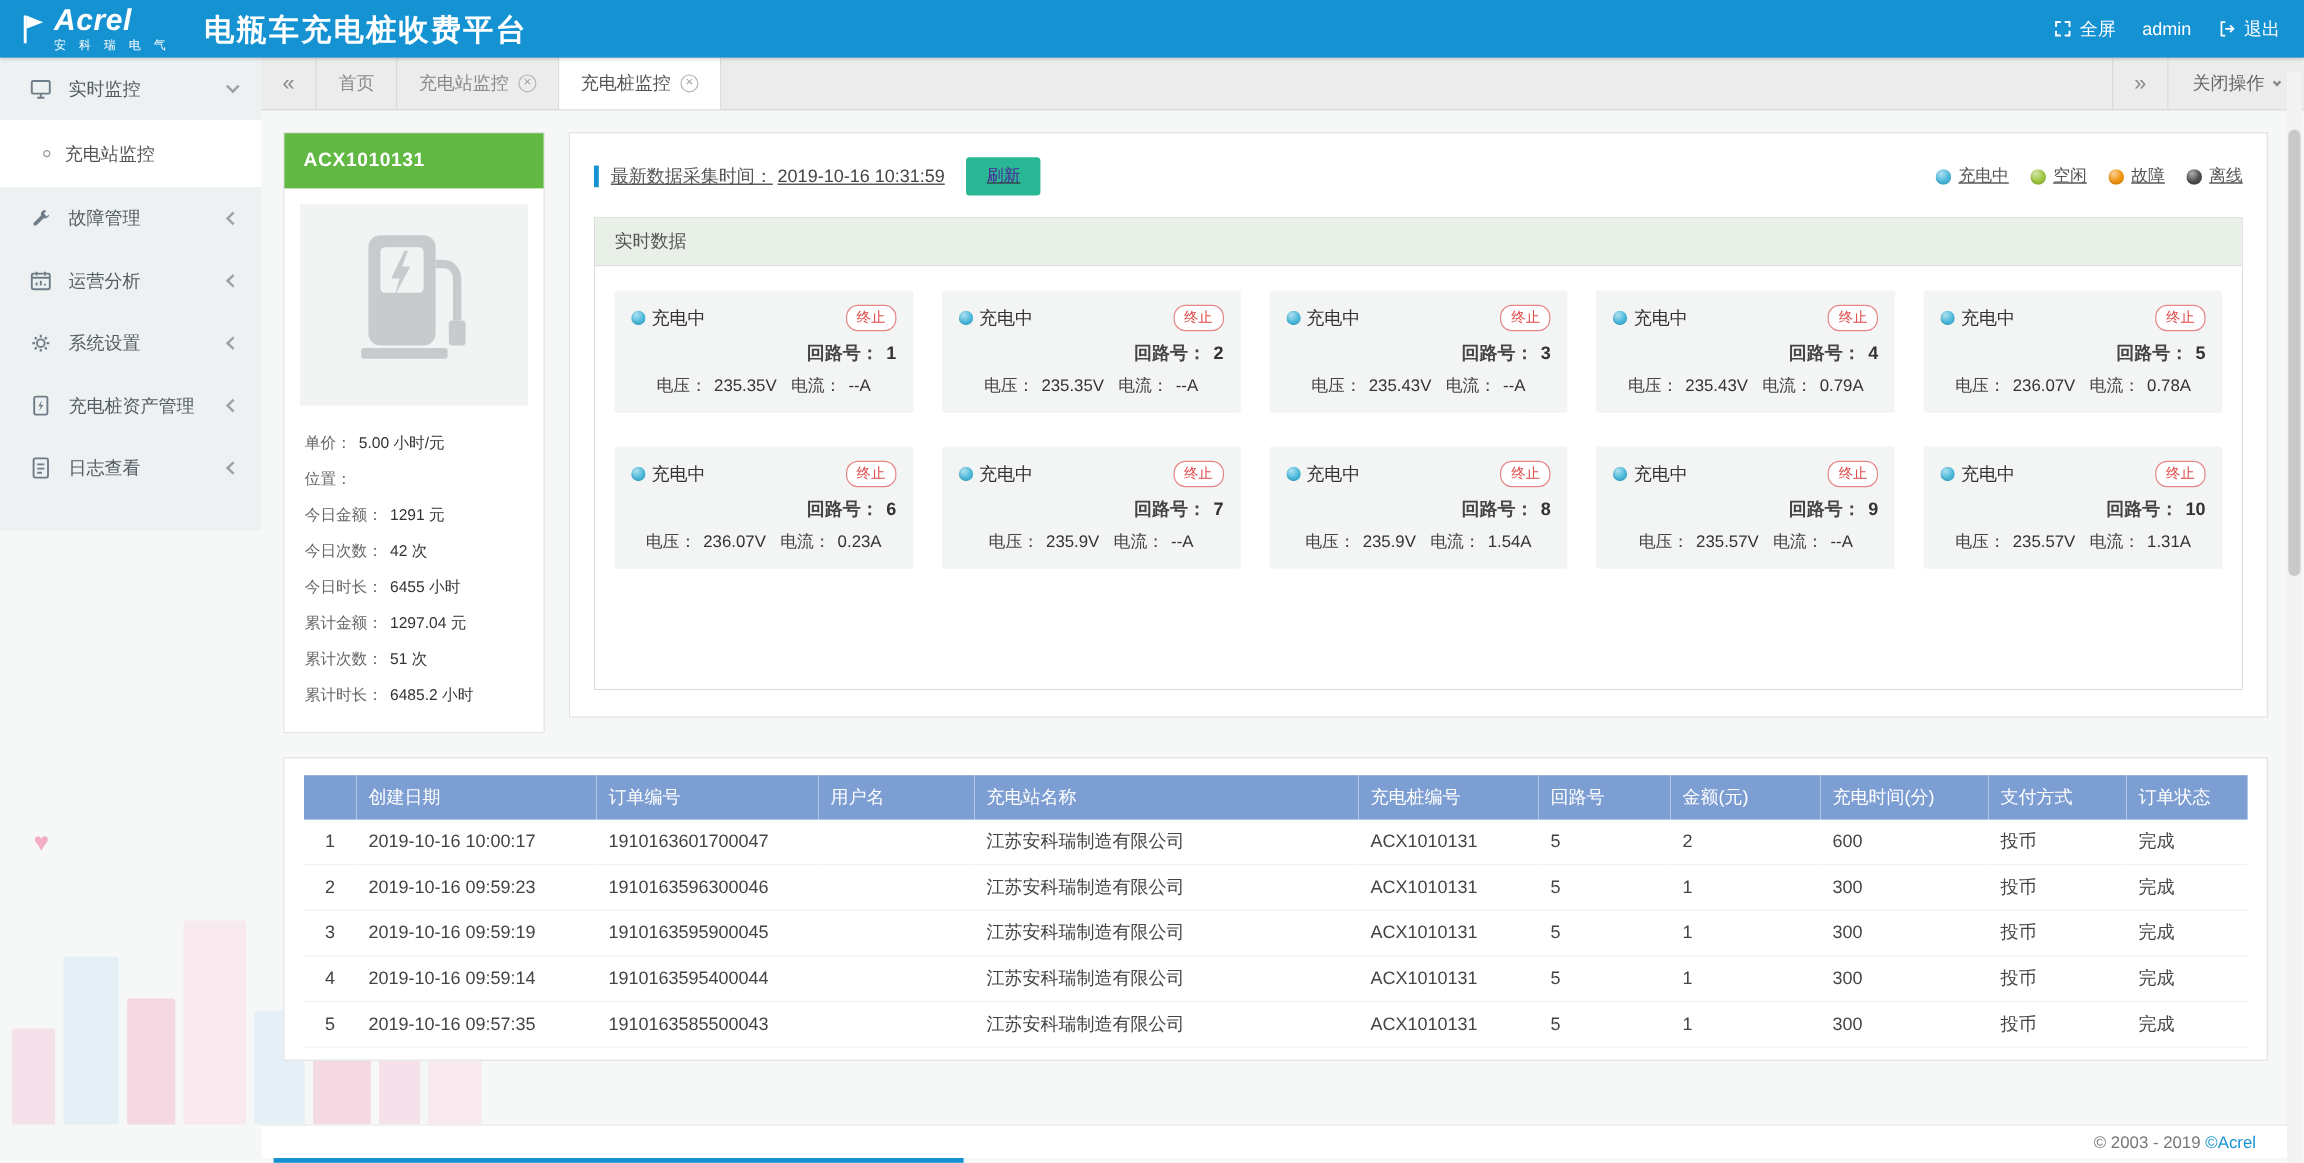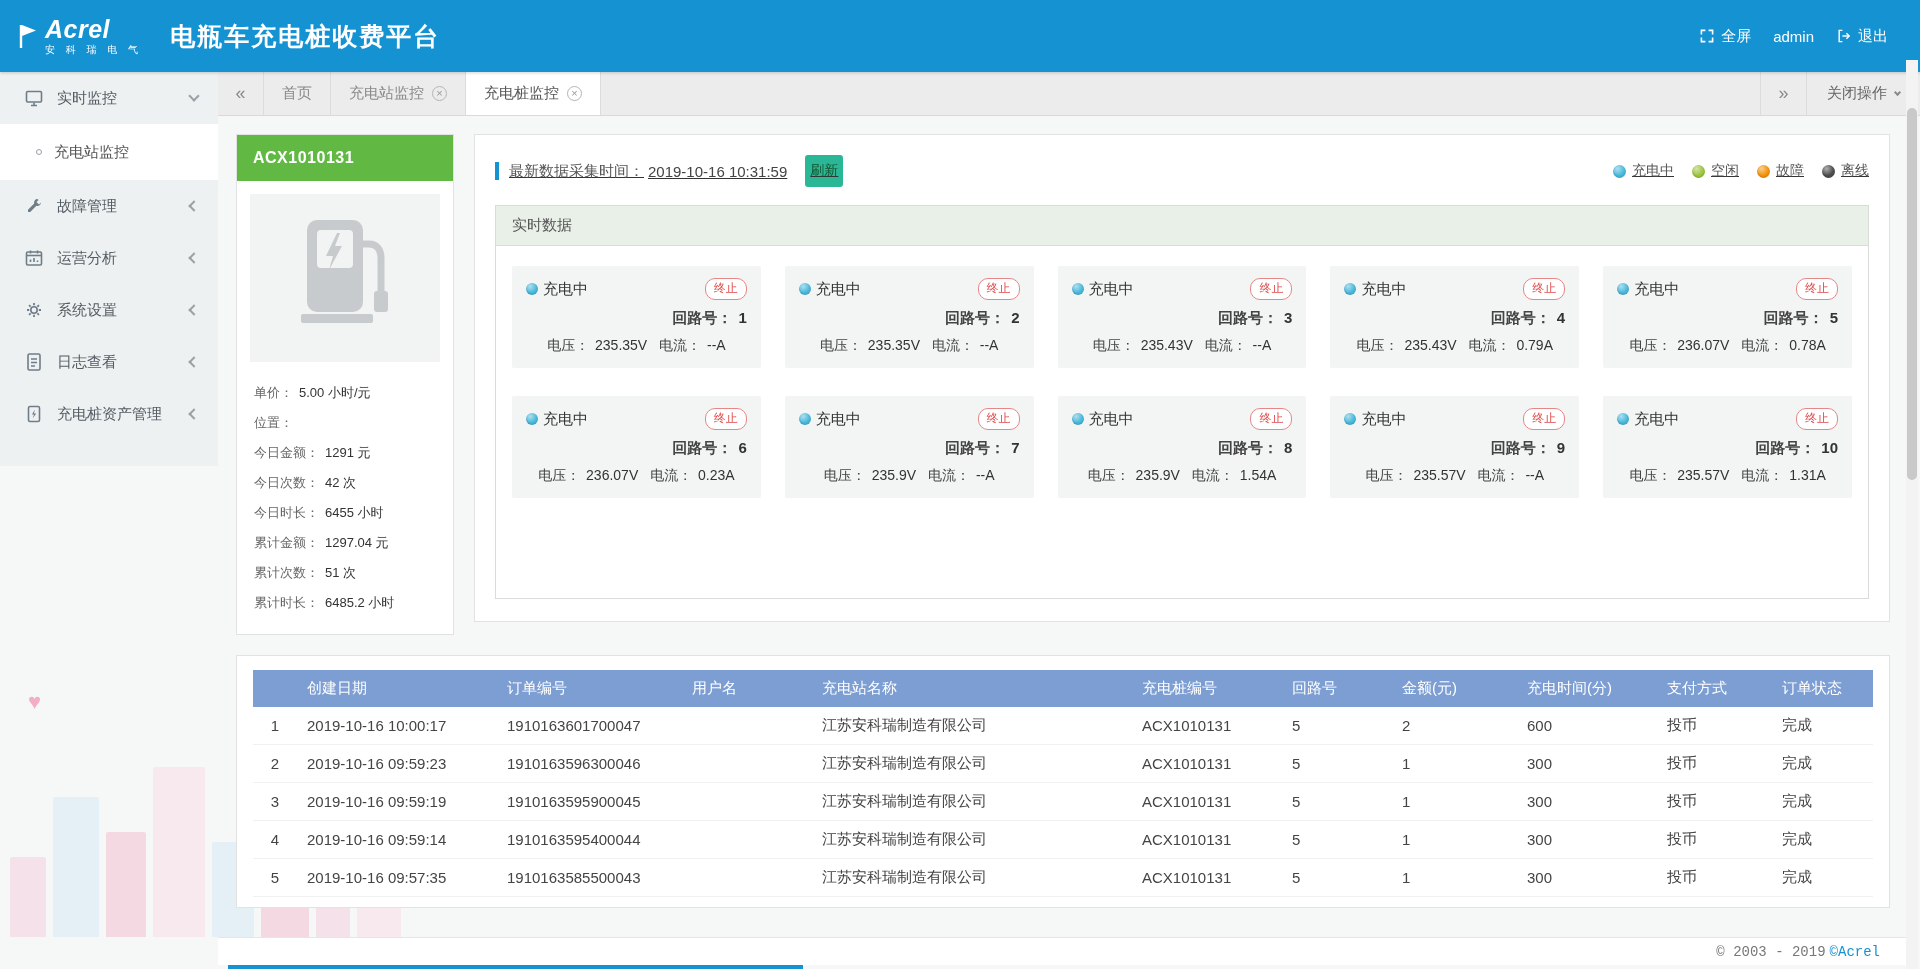--- a/index.html
+++ b/index.html
@@ -10,21 +10,21 @@
     position: relative;
     color: #333;
   }
 
   
   .skyline { position: fixed; left: 0; bottom: 32px; width: 430px; height: 230px; z-index: 0; display: flex; align-items: flex-end; gap: 7px; padding-left: 10px; }
   .skyline .bld { opacity: .45; border-radius: 2px 2px 0 0; }
   .skyline .heart { position: absolute; left: 28px; top: -18px; font-size: 22px; color: #f2a0bd; opacity: .85; }
 
   
-  .app-header { height: 72px; background: #1592d2; display: flex; align-items: center; position: relative; z-index: 6; box-shadow: 0 1px 3px rgba(0,0,0,.18); padding: 0 26px 0 18px; }
+  .app-header { height: 48px; background: #1592d2; display: flex; align-items: center; position: relative; z-index: 6; box-shadow: 0 1px 3px rgba(0,0,0,.18); padding: 0 14px 0 18px; }
   .logo { display: flex; align-items: center; gap: 7px; }
   .logo-flag { display: inline-flex; }
   .logo-text { color: #fff; font-size: 25px; font-weight: bold; font-style: italic; line-height: 26px; letter-spacing: .5px; }
   .logo-sub { color: #fff; font-size: 10px; letter-spacing: 4px; margin-top: 1px; white-space: nowrap; }
   .app-title { color: #fff; font-size: 25px; font-weight: bold; margin-left: 28px; letter-spacing: 2px; }
   .header-right { margin-left: auto; display: flex; align-items: center; gap: 10px; color: #fff; font-size: 15px; }
   .hr-item { display: inline-flex; align-items: center; gap: 6px; cursor: pointer; padding: 4px 6px; }
   .hr-icon { display: inline-flex; }
 
   
@@ -64,21 +64,21 @@
   .device-icon-box { background: #f2f3f3; height: 168px; display: flex; align-items: center; justify-content: center; margin-bottom: 16px; }
   .stat-line { display: flex; font-size: 13px; line-height: 30px; padding-left: 4px; }
   .stat-label { color: #666; margin-right: 6px; white-space: nowrap; }
   .stat-value { color: #333; white-space: nowrap; }
 
   .monitor-panel { flex: 1; background: #fff; border: 1px solid #e2e2e2; padding: 20px 20px 22px; min-width: 0; }
   .monitor-topbar { display: flex; align-items: center; text-decoration: underline; }
   .accent-bar { width: 4px; height: 18px; background: #1592d2; margin-right: 10px; }
   .collect-label, .collect-time { font-size: 15px; color: #555; }
   .collect-time { margin-left: 4px; color: #444; }
-  .refresh-btn { margin-left: 18px; background: #2ab795; color: #14532d; border: none; font-size: 14px; padding: 7px 5px; border-radius: 3px; cursor: pointer; font-family: inherit; }
+  .refresh-btn { margin-left: 18px; background: #2ab795; color: #4c1d95; border: none; font-size: 14px; padding: 7px 17px; border-radius: 3px; cursor: pointer; font-family: inherit; }
   .legend { margin-left: auto; display: flex; align-items: center; gap: 18px; }
   .legend-item { display: inline-flex; align-items: center; gap: 6px; font-size: 14px; color: #555; }
   .legend-dot { width: 13px; height: 13px; border-radius: 50%; background: #ccc; background-image: radial-gradient(circle at 35% 28%, rgba(255,255,255,.55), rgba(255,255,255,0) 55%); box-shadow: inset 0 -1px 2px rgba(0,0,0,.18); }
 
   .rt-box { margin-top: 18px; border: 1px solid #d9ddd9; }
   .rt-head { background: #e9f0e8; border-bottom: 1px solid #d9ddd9; padding: 10px 16px; font-size: 15px; color: #555; }
   .rt-body { padding: 20px 16px; min-height: 352px; background: #fff; }
   .cards-grid { display: grid; grid-template-columns: repeat(5, 1fr); gap: 28px 24px; }
   .rt-card { background: #f3f4f4; border-radius: 2px; padding: 12px 14px 13px; }
   .rt-card-top { display: flex; align-items: center; justify-content: space-between; }
@@ -96,21 +96,21 @@
   .orders-head { padding: 11px 16px; font-size: 15px; color: #333; border-bottom: 1px solid #ececec; background: #f7f7f7; }
   .orders-table-wrap { padding: 14px 16px 10px; }
   table.orders { width: 100%; border-collapse: collapse; table-layout: fixed; }
   table.orders thead tr { background: #7c9ed2; }
   table.orders th { color: #fff; font-size: 15px; font-weight: normal; text-align: left; padding: 9px 10px; white-space: nowrap; overflow: hidden; }
   table.orders td { font-size: 15px; color: #444; padding: 9px 10px; white-space: nowrap; overflow: hidden; }
   table.orders tbody tr { border-bottom: 1px solid #f1f1f1; }
   td.idx-cell { text-align: center; color: #444; }
 
   
-  .footer { position: fixed; left: 218px; right: 14px; bottom: 4px; height: 28px; background: #fff; border-top: 1px solid #e6e6e6; display: flex; align-items: center; justify-content: flex-end; padding-right: 26px; font-size: 14px; color: #777; z-index: 5; font-family: Liberation Mono, monospace; }
+  .footer { position: fixed; left: 218px; right: 14px; bottom: 4px; height: 28px; background: #fff; border-top: 1px solid #e6e6e6; display: flex; align-items: center; justify-content: flex-end; padding-right: 26px; font-size: 14px; color: #777; z-index: 5; }
   .footer .brand { color: #1592d2; margin-left: 4px; }
   .v-scrollbar { position: fixed; top: 60px; right: 2px; bottom: 0; width: 12px; background: #f3f3f3; z-index: 7; cursor: pointer; }
   .v-thumb { position: absolute; top: 48px; left: 1px; width: 10px; height: 372px; background: #c9c9c9; border-radius: 6px; cursor: pointer; }
   .h-thumb { position: fixed; left: 228px; bottom: 0; width: 575px; height: 4px; background: #1592d2; z-index: 7; cursor: pointer; }
 </style>
 </head>
 <body>
 
 <div class="skyline">
   <span class="heart">♥</span>
@@ -207,36 +207,36 @@
           <svg width="20" height="20" viewBox="0 0 20 20" fill="none" stroke="currentColor">
               <circle cx="10" cy="10" r="3.2" stroke-width="1.6"></circle>
               <path stroke-width="1.8" d="M10 3v2.2M10 14.8V17M3 10h2.2M14.8 10H17M5.05 5.05l1.56 1.56M13.39 13.39l1.56 1.56M14.95 5.05l-1.56 1.56M6.61 13.39l-1.56 1.56"></path>
             </svg>
         </span>
         <span class="mi-label">系统设置</span>
         <span class="chev left"></span>
       </div>
       <div class="menu-item">
         <span class="mi-icon">
+          <svg width="20" height="20" viewBox="0 0 20 20">
+              <rect x="4.5" y="2.5" width="11" height="15" rx="1.5" fill="none" stroke="currentColor" stroke-width="1.6"></rect>
+              <path d="M10.8 5.5L8 10.5h2l-1.4 4 3.6-5h-2.2z" fill="currentColor"></path>
+            </svg>
+        </span>
+        <span class="mi-label">充电桩资产管理</span>
+        <span class="chev left"></span>
+      </div>
+      <div class="menu-item">
+        <span class="mi-icon">
           <svg width="20" height="20" viewBox="0 0 20 20" fill="none" stroke="currentColor" stroke-width="1.6">
               <rect x="4" y="2" width="12" height="16" rx="1.5"></rect>
               <path d="M7 7h6M7 10.5h6M7 14h4"></path>
             </svg>
         </span>
         <span class="mi-label">日志查看</span>
-        <span class="chev left"></span>
-      </div>
-      <div class="menu-item">
-        <span class="mi-icon">
-          <svg width="20" height="20" viewBox="0 0 20 20">
-              <rect x="4.5" y="2.5" width="11" height="15" rx="1.5" fill="none" stroke="currentColor" stroke-width="1.6"></rect>
-              <path d="M10.8 5.5L8 10.5h2l-1.4 4 3.6-5h-2.2z" fill="currentColor"></path>
-            </svg>
-        </span>
-        <span class="mi-label">充电桩资产管理</span>
         <span class="chev left"></span>
       </div>
     </nav>
   </aside>
 
   <div class="right-col">
 
     <div class="tab-bar">
       <div class="tab-nav">
         <span>«</span>

